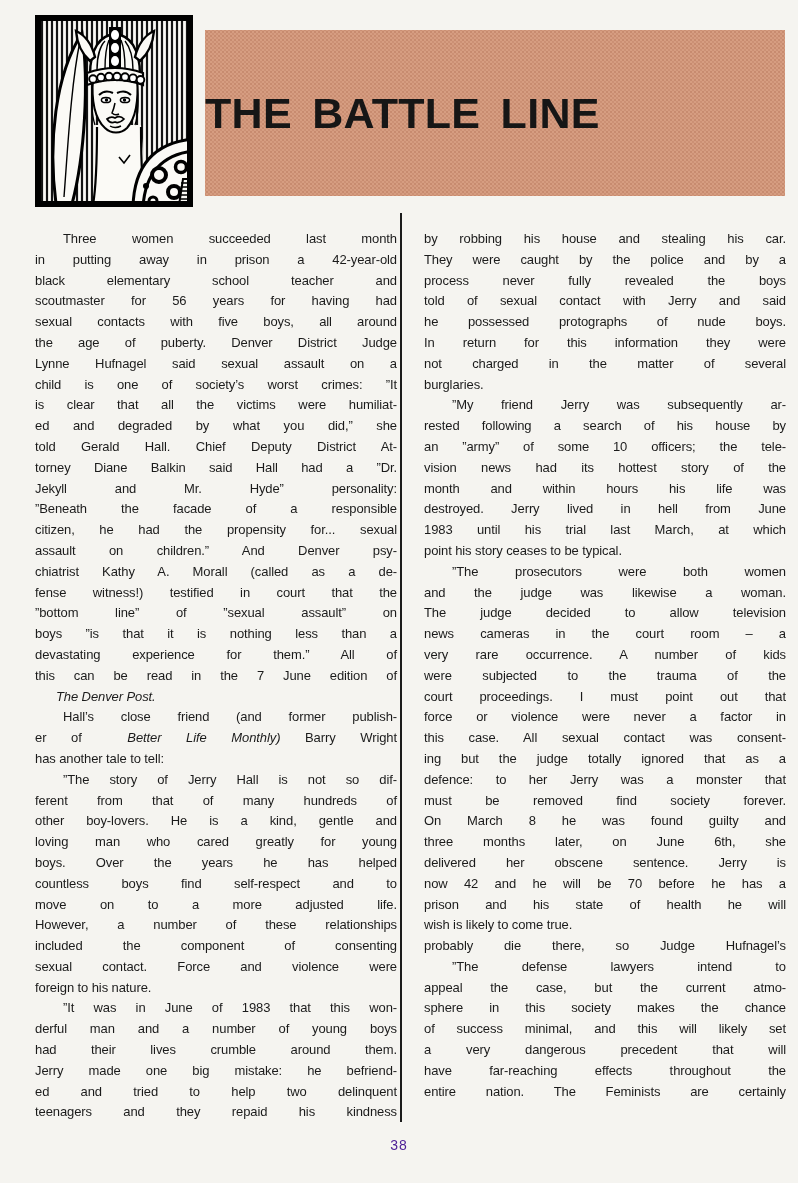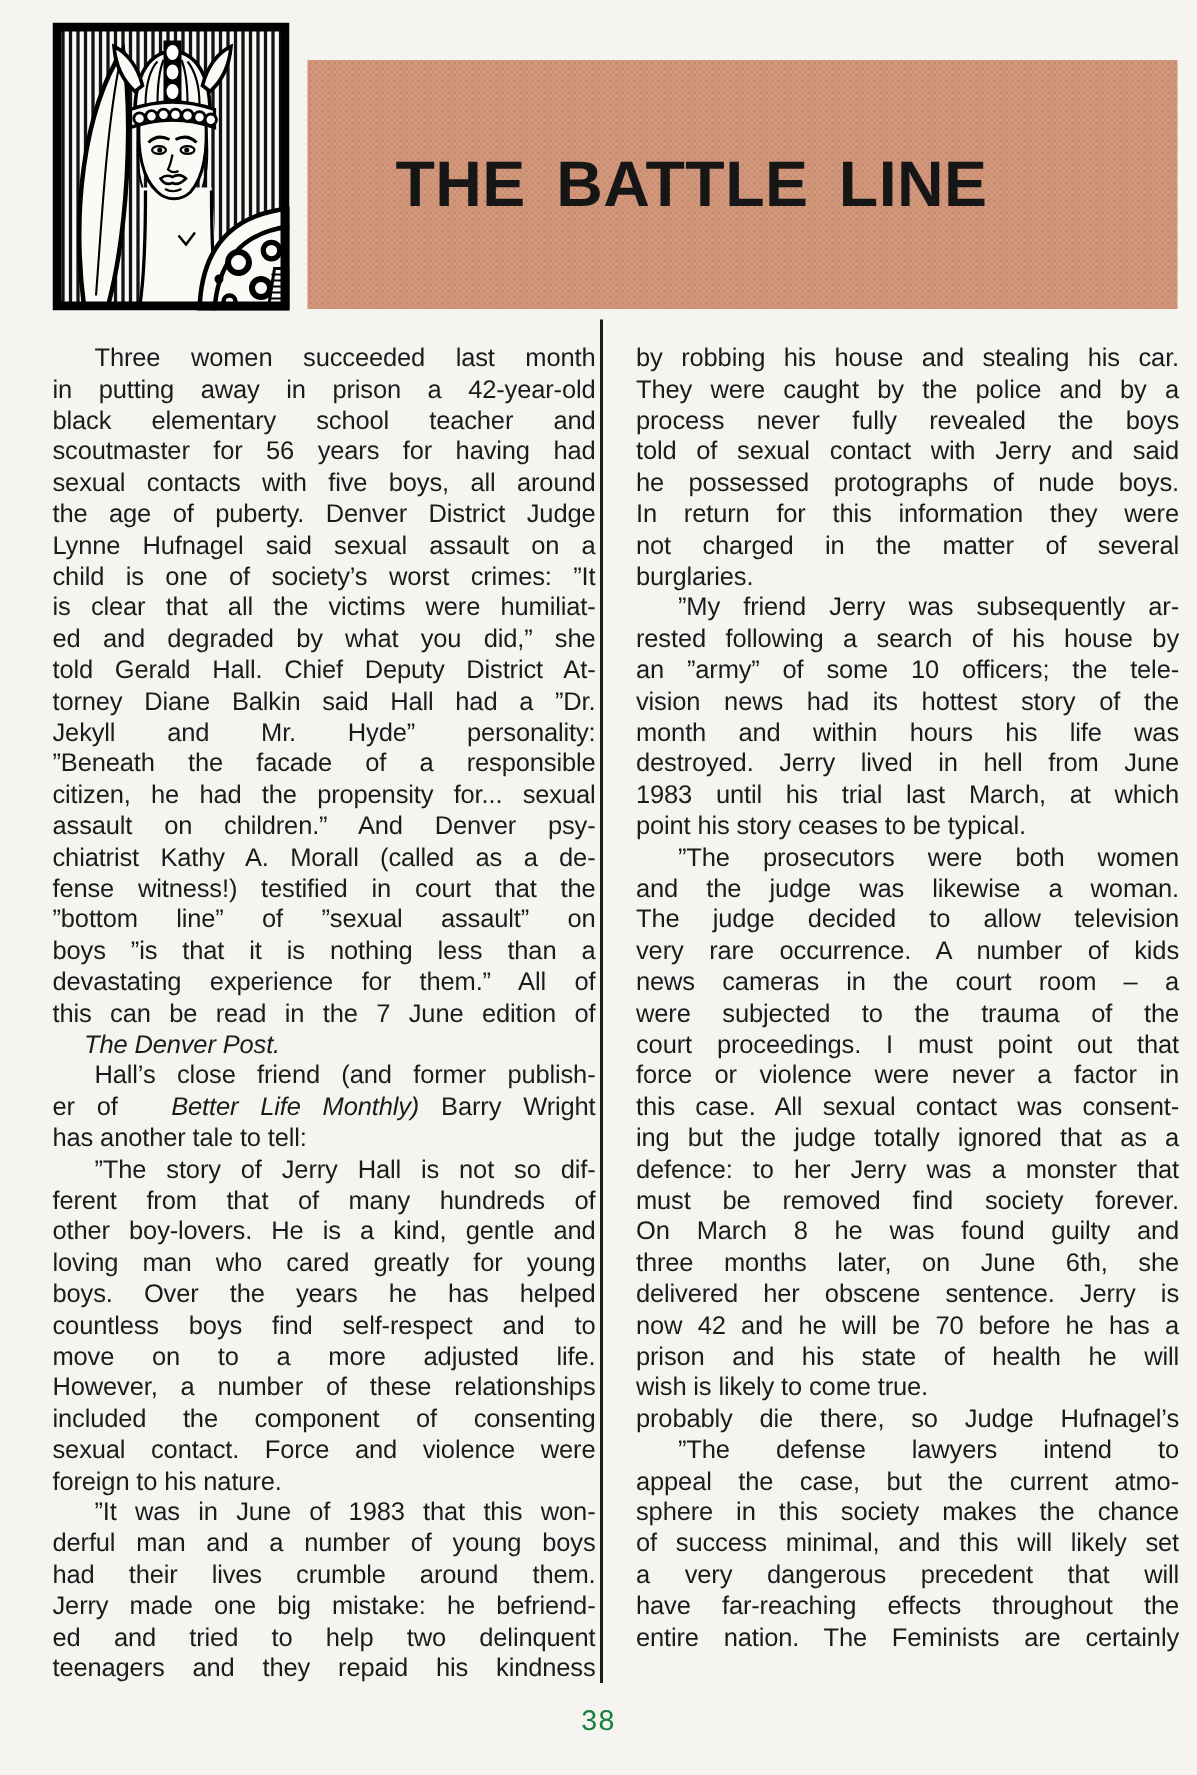--- a/index.html
+++ b/index.html
@@ -18,71 +18,69 @@
     position: absolute;
     left: 35px; top: 15px;
     width: 158px; height: 192px;
   }
   .banner {
     position: absolute;
     left: 205px; top: 30px;
     width: 580px; height: 166px;
     display: flex;
     align-items: center;
-    justify-content: center;
     padding-right: 68px;
     box-sizing: border-box;
     background-image:
       radial-gradient(rgba(166, 96, 70, 0.30) 1px, rgba(0,0,0,0) 1.3px),
       radial-gradient(rgba(166, 96, 70, 0.22) 1px, rgba(0,0,0,0) 1.3px);
     background-size: 4px 4px, 4px 4px;
     background-position: 0 0, 2px 2px;
-    margin-top: 10px;
   }
   .banner h1 {
     margin: 0;
     font-size: 43px;
     font-weight: 700;
     letter-spacing: 0.3px;
     word-spacing: 8px;
     color: #161616;
     white-space: nowrap;
   }
   .divider {
     position: absolute;
     left: 400px; top: 213px;
     width: 2px; height: 909px;
   }
   .col {
     position: absolute;
     top: 229px;
     width: 362px;
-    font-size: 17px;
+    font-size: 13px;
     line-height: 20.8px;
     letter-spacing: -0.1px;
   }
   .col-left  { left: 35px; }
   .col-right { left: 424px; }
   .para { margin: 0; }
   .jline {
     text-align: justify;
     text-align-last: justify;
     height: 20.8px;
   }
   .jline.lastline { text-align-last: left; }
   .jline.indent { text-indent: 28px; }
   .jline i { font-style: italic; margin-left: 21px; }
   .pagenum {
     position: absolute;
     top: 1137px; left: 0;
     width: 798px;
     text-align: center;
-    font-size: 19px;
+    font-size: 14px;
     letter-spacing: 1px;
-    color: #15803d;
+    color: #4c1d95;
   }
 </style>
 </head>
 <body>
 
 <div class="page">
 
   <div class="illus">
     <svg viewBox="0 0 158 192" width="158" height="192">
       <rect width="158" height="192" fill="#fbfaf6"></rect>
@@ -219,22 +217,22 @@
         <div class="jline"><span>vision news had its hottest story of the</span></div>
         <div class="jline"><span>month and within hours his life was</span></div>
         <div class="jline"><span>destroyed. Jerry lived in hell from June</span></div>
         <div class="jline"><span>1983 until his trial last March, at which</span></div>
         <div class="jline lastline"><span>point his story ceases to be typical.</span></div>
       </div>
       <div class="para">
         <div class="jline indent"><span>”The prosecutors were both women</span></div>
         <div class="jline"><span>and the judge was likewise a woman.</span></div>
         <div class="jline"><span>The judge decided to allow television</span></div>
+        <div class="jline"><span>news cameras in the court room – a</span></div>
         <div class="jline"><span>very rare occurrence. A number of kids</span></div>
-        <div class="jline"><span>news cameras in the court room – a</span></div>
         <div class="jline"><span>were subjected to the trauma of the</span></div>
         <div class="jline"><span>court proceedings. I must point out that</span></div>
         <div class="jline"><span>force or violence were never a factor in</span></div>
         <div class="jline"><span>this case. All sexual contact was consent-</span></div>
         <div class="jline"><span>ing but the judge totally ignored that as a</span></div>
         <div class="jline"><span>defence: to her Jerry was a monster that</span></div>
         <div class="jline"><span>must be removed find society forever.</span></div>
         <div class="jline"><span>On March 8 he was found guilty and</span></div>
         <div class="jline"><span>three months later, on June 6th, she</span></div>
         <div class="jline"><span>delivered her obscene sentence. Jerry is</span></div>

